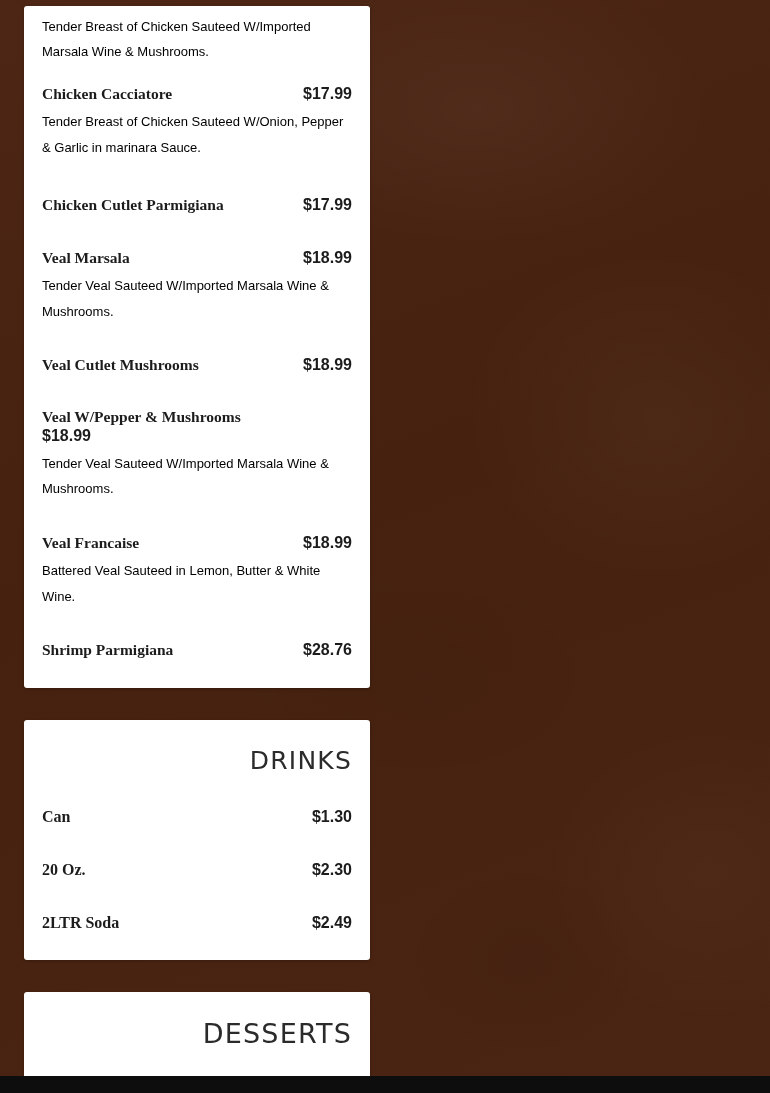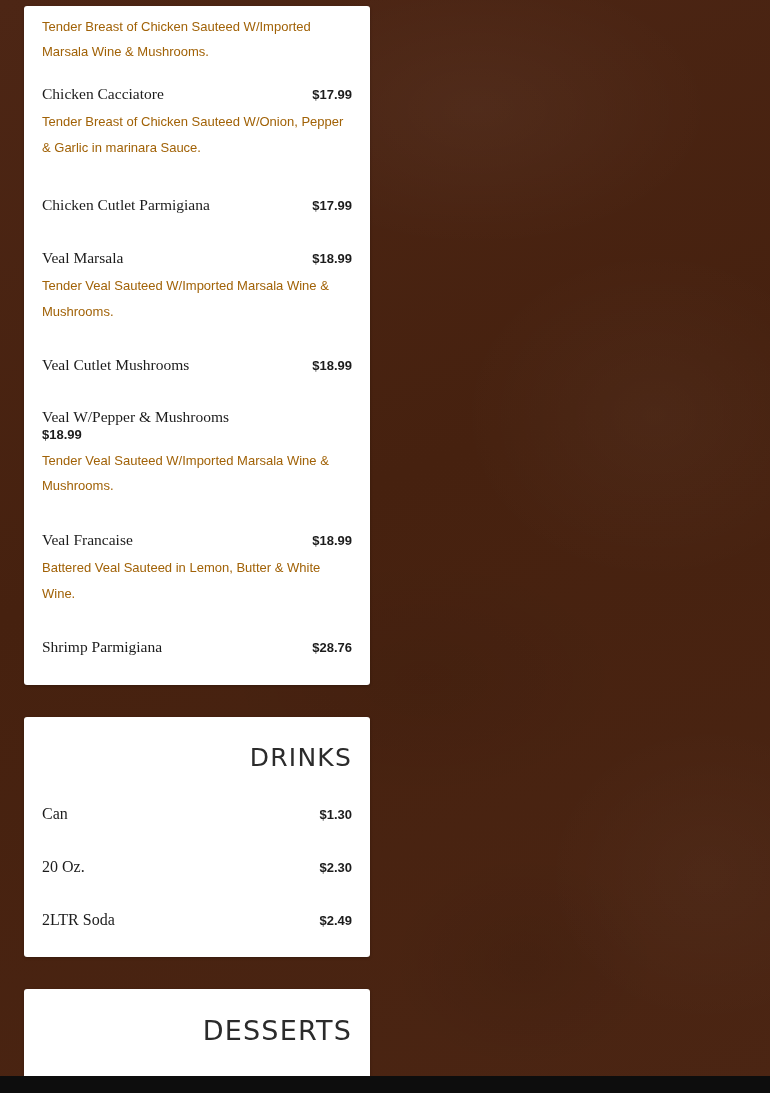--- a/index.html
+++ b/index.html
@@ -61,37 +61,37 @@
     padding: 0;
   }
   .item-head {
     display: flex;
     align-items: baseline;
     justify-content: space-between;
     padding-top: 20px;
   }
   .item-name {
     font-family: "Liberation Serif", serif;
-    font-weight: normal;
+    font-weight: bold;
     font-size: 15.5px;
     color: #1c1c1c;
     line-height: 1.2;
     padding-right: 10px;
   }
   .item-price {
     font-family: "Liberation Sans", sans-serif;
-    font-size: 13px;
+    font-size: 16px;
     font-weight: 600;
     color: #1c1c1c;
     white-space: nowrap;
   }
   .item-desc {
     font-family: "Liberation Sans", sans-serif;
     font-size: 13px;
-    color: #a16207;
+    color: #000000;
     line-height: 1.95;
     margin: 6px 0 0 0;
   }
   .card-bottom-pad { height: 28px; }
   .card-gap { height: 32px; }
   .footer-bar {
     position: absolute;
     left: 0;
     right: 0;
     bottom: 0;

